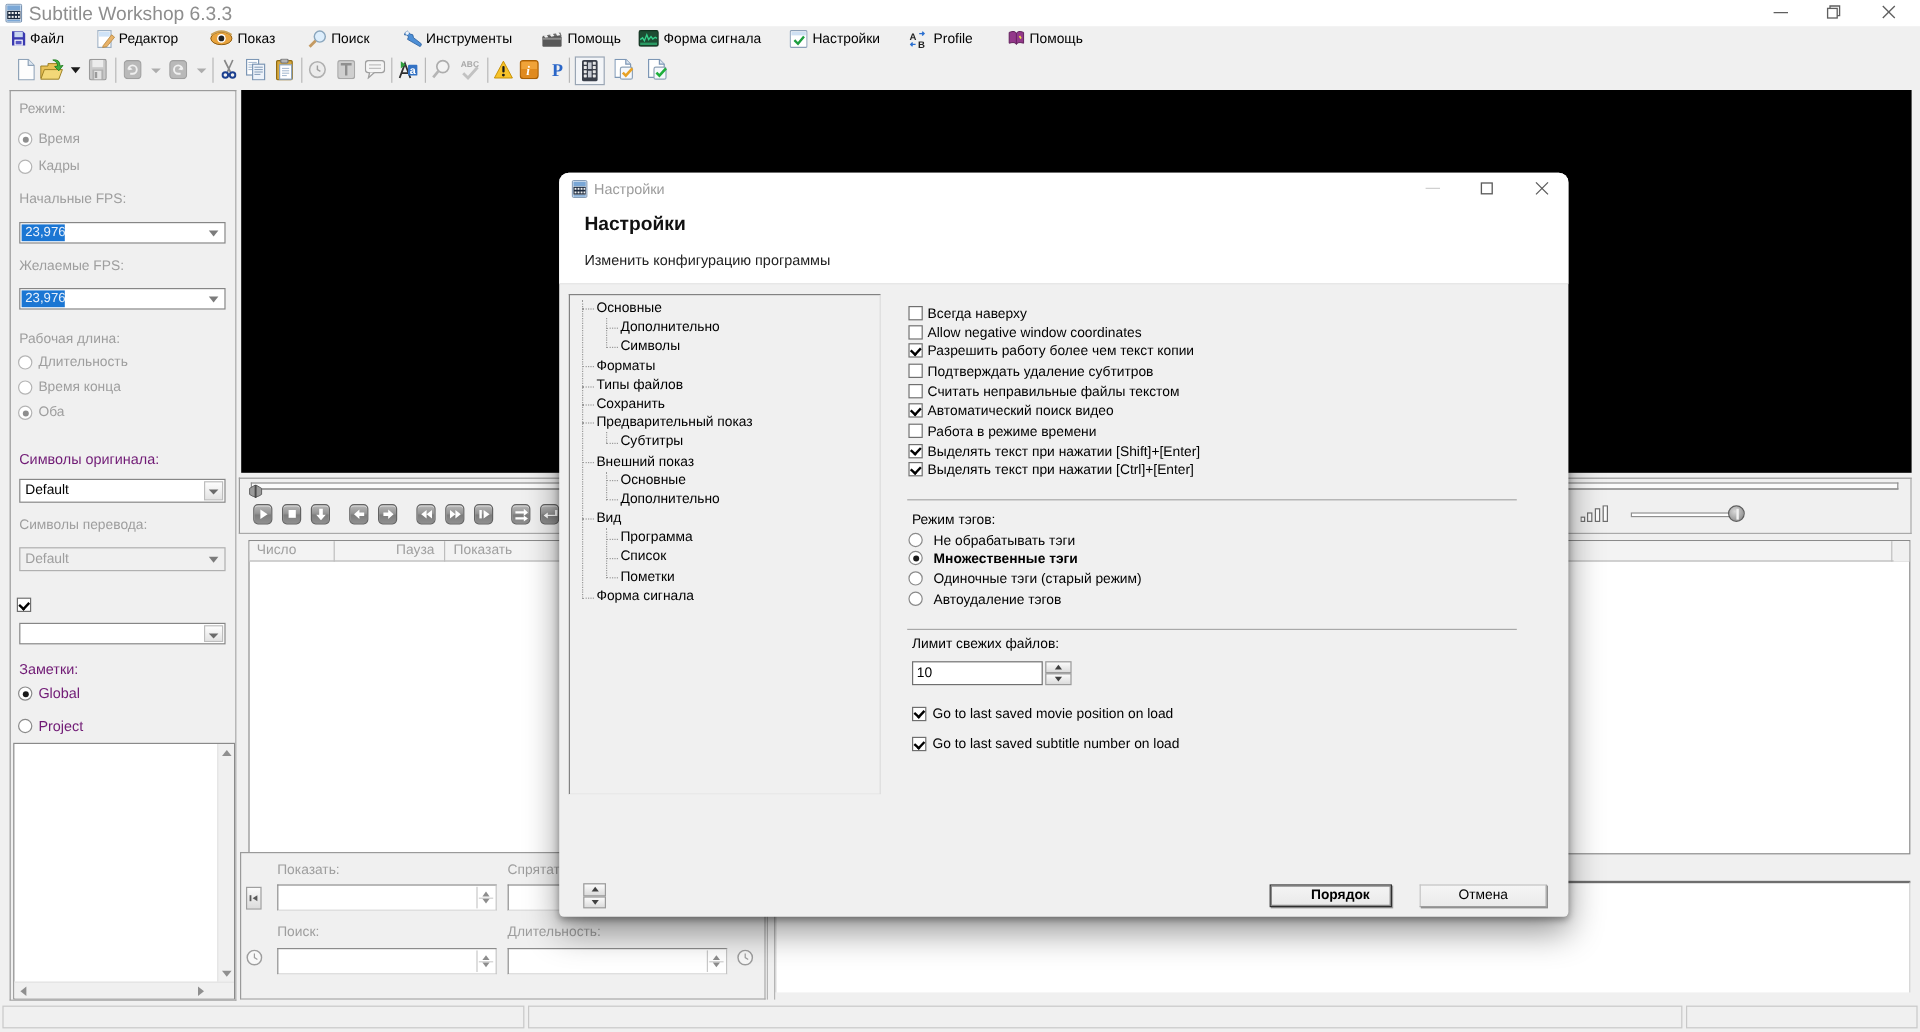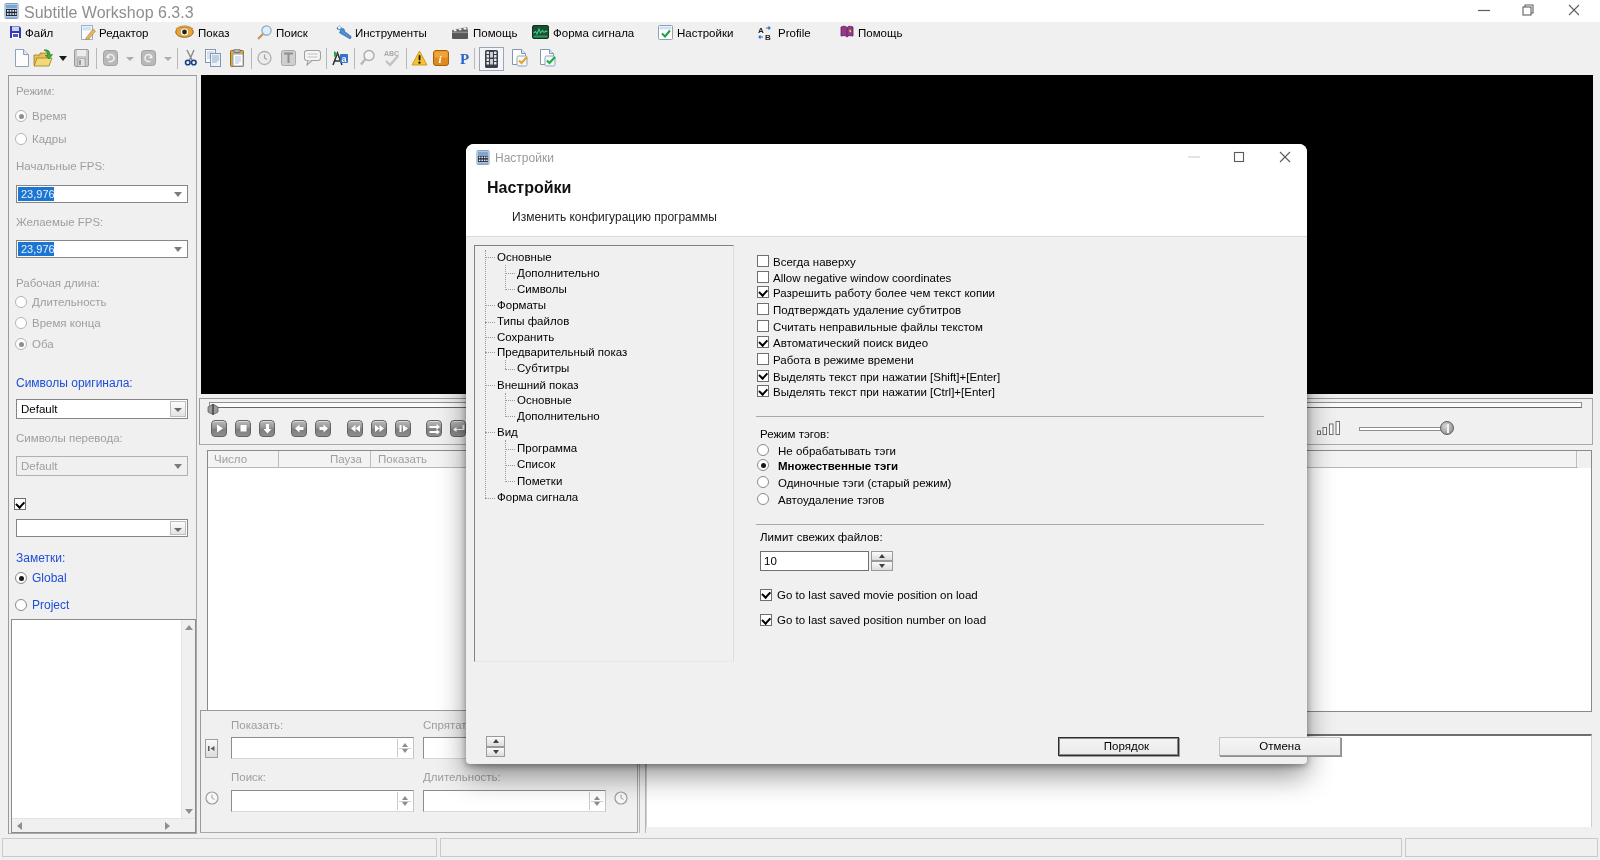--- a/index.html
+++ b/index.html
@@ -19,21 +19,21 @@
 
   
   #toolbar { position:absolute; left:0; top:45px; width:1600px; height:28px; background:#f0f0f0; }
   .tsep { position:absolute; top:3px; width:1px; height:21px; background:#b8b8b8; }
   #toolbar svg { position:absolute; }
 
   
   .panelbox { position:absolute; border:1px solid #a9a9a9; border-top-color:#9a9a9a; border-left-color:#9a9a9a; background:#f0f0f0; }
   .sunken { background:#fff; border:1px solid #8c8c8c; border-bottom-color:#d7d7d7; border-right-color:#c4c4c4; }
   .glabel { position:absolute; color:#9e9e9e; white-space:nowrap; font-size:11.5px; }
-  .blabel { position:absolute; color:#1d4ed8; white-space:nowrap; font-size:11.5px; }
+  .blabel { position:absolute; color:#701a75; white-space:nowrap; font-size:11.5px; }
 
   .radio { position:absolute; width:12px; height:12px; border-radius:50%; background:#fff; border:1px solid #8a8a8a; }
   .radio.dis { border-color:#b4b4b4; }
   .radio.sel::after { content:""; position:absolute; left:2.5px; top:2.5px; width:5px; height:5px; border-radius:50%; background:#1a1a1a; }
   .radio.dis.sel::after { background:#8e8e8e; }
 
   .cb { position:absolute; width:12px; height:12px; background:#fff; border:1px solid #6f6f6f; }
   .cb.checked::after { content:""; position:absolute; left:1px; top:1.5px; width:6px; height:3.5px; border-left:2px solid #000; border-bottom:2px solid #000; transform:rotate(-47deg); }
 
   .combo { position:absolute; background:#fff; border:1px solid #868686; }
@@ -63,35 +63,35 @@
   .pbtn svg { position:absolute; left:0; top:0; }
 
   
   .sarr { position:absolute; width:0; height:0; }
 
   
   #dialog { position:absolute; left:466px; top:144px; width:841px; height:620px; background:#f0f0f0; border-radius:8px 8px 4px 4px; box-shadow:0 12px 28px rgba(0,0,0,.42), 0 2px 6px rgba(0,0,0,.35); font-size:11.5px; }
   #dlghead { position:absolute; left:0; top:0; width:100%; height:93px; background:#fff; border-radius:8px 8px 0 0; border-bottom:1px solid #d9d9d9; }
   #dialog .dtitle { position:absolute; left:29px; top:7px; color:#9b9b9b; font-size:12px; }
   #dialog h1 { position:absolute; left:21px; top:35px; font-size:16px; font-weight:bold; color:#111; }
-  #dialog .dsub { position:absolute; left:21px; top:66px; font-size:12px; color:#222;margin-left:25px; }
+  #dialog .dsub { position:absolute; left:21px; top:66px; font-size:12px; color:#222; }
   #tree { position:absolute; left:8px; top:101px; width:260px; height:417px; border:1px solid #828282; border-bottom-color:#e8e8e8; border-right-color:#dcdcdc; background:#f0f0f0; }
   .titem { position:absolute; white-space:nowrap; color:#000; line-height:15px; }
   .dcheck-label, .dradio-label { line-height:14px; }
   .glabel, .blabel { line-height:13px; }
   .dot-v { position:absolute; width:1px; border-left:1px dotted #9a9a9a; }
   .dot-h { position:absolute; height:1px; border-top:1px dotted #9a9a9a; }
   .dsep { position:absolute; left:290px; width:508px; height:1px; background:#a8a8a8; }
   .dcheck-label { position:absolute; left:307px; white-space:nowrap; }
   .dradio-label { position:absolute; left:312px; white-space:nowrap; }
 
   
   .dlgbtn { position:absolute; top:593px; height:19px; text-align:center; line-height:17px; font-size:11.5px; }
-  #btn-ok { left:592px; width:121px; background:linear-gradient(#f4f4f4,#e9e9e9); border:1px solid #2f2f2f; box-shadow:inset 0 0 0 1px #8a8a8a, 1px 1px 0 #9d9d9d; font-weight:normal;padding-left:16px; }
-  #btn-cancel { left:753px; width:122px; background:linear-gradient(#f5f5f5,#ebebeb); border:1px solid #9d9d9d; border-top-color:#c4c4c4; border-left-color:#c4c4c4; box-shadow:1px 1px 0 #8f8f8f; }
+  #btn-ok { left:592px; width:102px; background:linear-gradient(#f4f4f4,#e9e9e9); border:1px solid #2f2f2f; box-shadow:inset 0 0 0 1px #8a8a8a, 1px 1px 0 #9d9d9d; font-weight:bold;padding-left:16px; }
+  #btn-cancel { left:717px; width:106px; background:linear-gradient(#f5f5f5,#ebebeb); border:1px solid #9d9d9d; border-top-color:#c4c4c4; border-left-color:#c4c4c4; box-shadow:1px 1px 0 #8f8f8f; }
 
   
   .statusbox { position:absolute; top:838px; height:19px; border:1px solid #c9c9c9; background:#f0f0f0; }
 </style>
 </head>
 <body>
 
   <div id="titlebar">
     <svg class="abs" style="left:4px;top:3px" width="15" height="16" viewBox="0 0 15 16">
       <rect x="1" y="0.5" width="13" height="15" rx="1" fill="#e9f0f8" stroke="#6b87a8" stroke-width="0.8"></rect>
@@ -609,21 +609,21 @@
       <span style="position:absolute;left:3px;top:3px">10</span>
     </div>
     <div class="spin" style="left:405px;top:407px;height:20px">
       <div class="up"></div>
       <div class="dn"></div>
     </div>
 
     <div class="cb checked" style="left:294px;top:444.5px"></div>
     <div class="abs" style="left:311px;top:445px;white-space:nowrap">Go to last saved movie position on load</div>
     <div class="cb checked" style="left:294px;top:470px"></div>
-    <div class="abs" style="left:311px;top:470px;white-space:nowrap">Go to last saved position number on load</div>
+    <div class="abs" style="left:311px;top:470px;white-space:nowrap">Go to last saved subtitle number on load</div>
 
     <div class="spin" style="left:20px;top:592px;height:21px;width:19px">
       <div class="up"></div>
       <div class="dn"></div>
     </div>
     <div class="dlgbtn" id="btn-ok">Порядок</div>
     <div class="dlgbtn" id="btn-cancel">Отмена</div>
   </div>
 
 </body></html>

